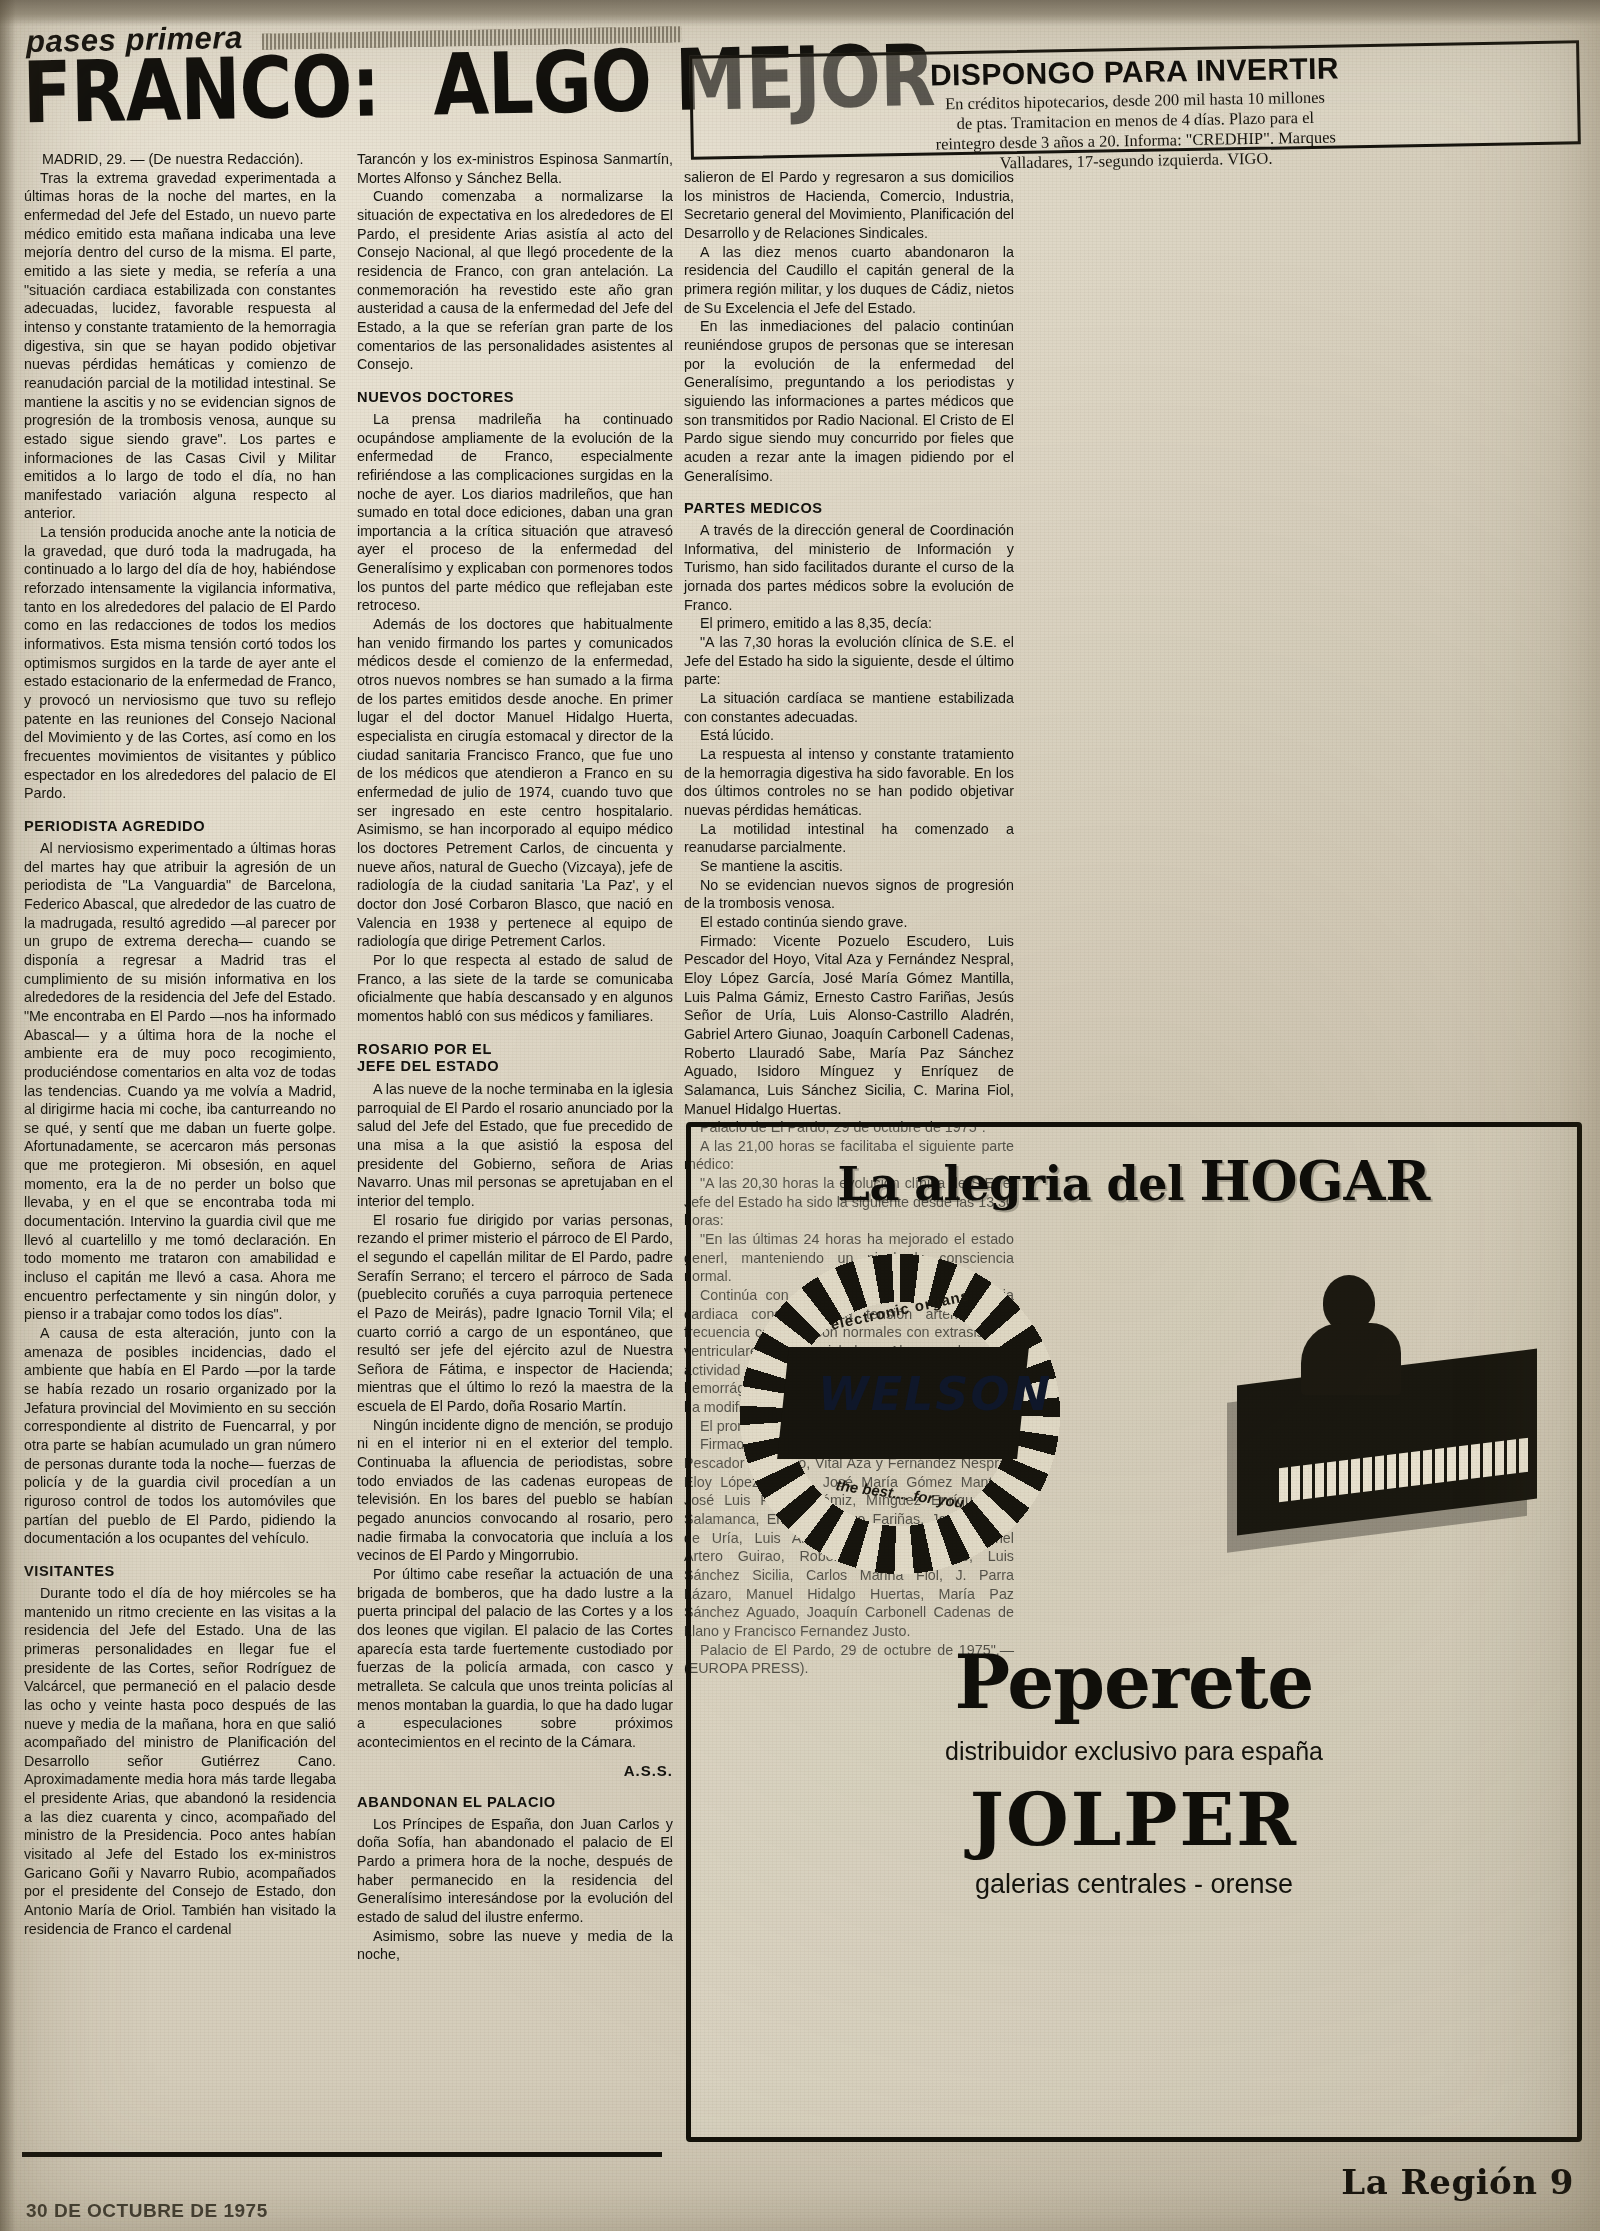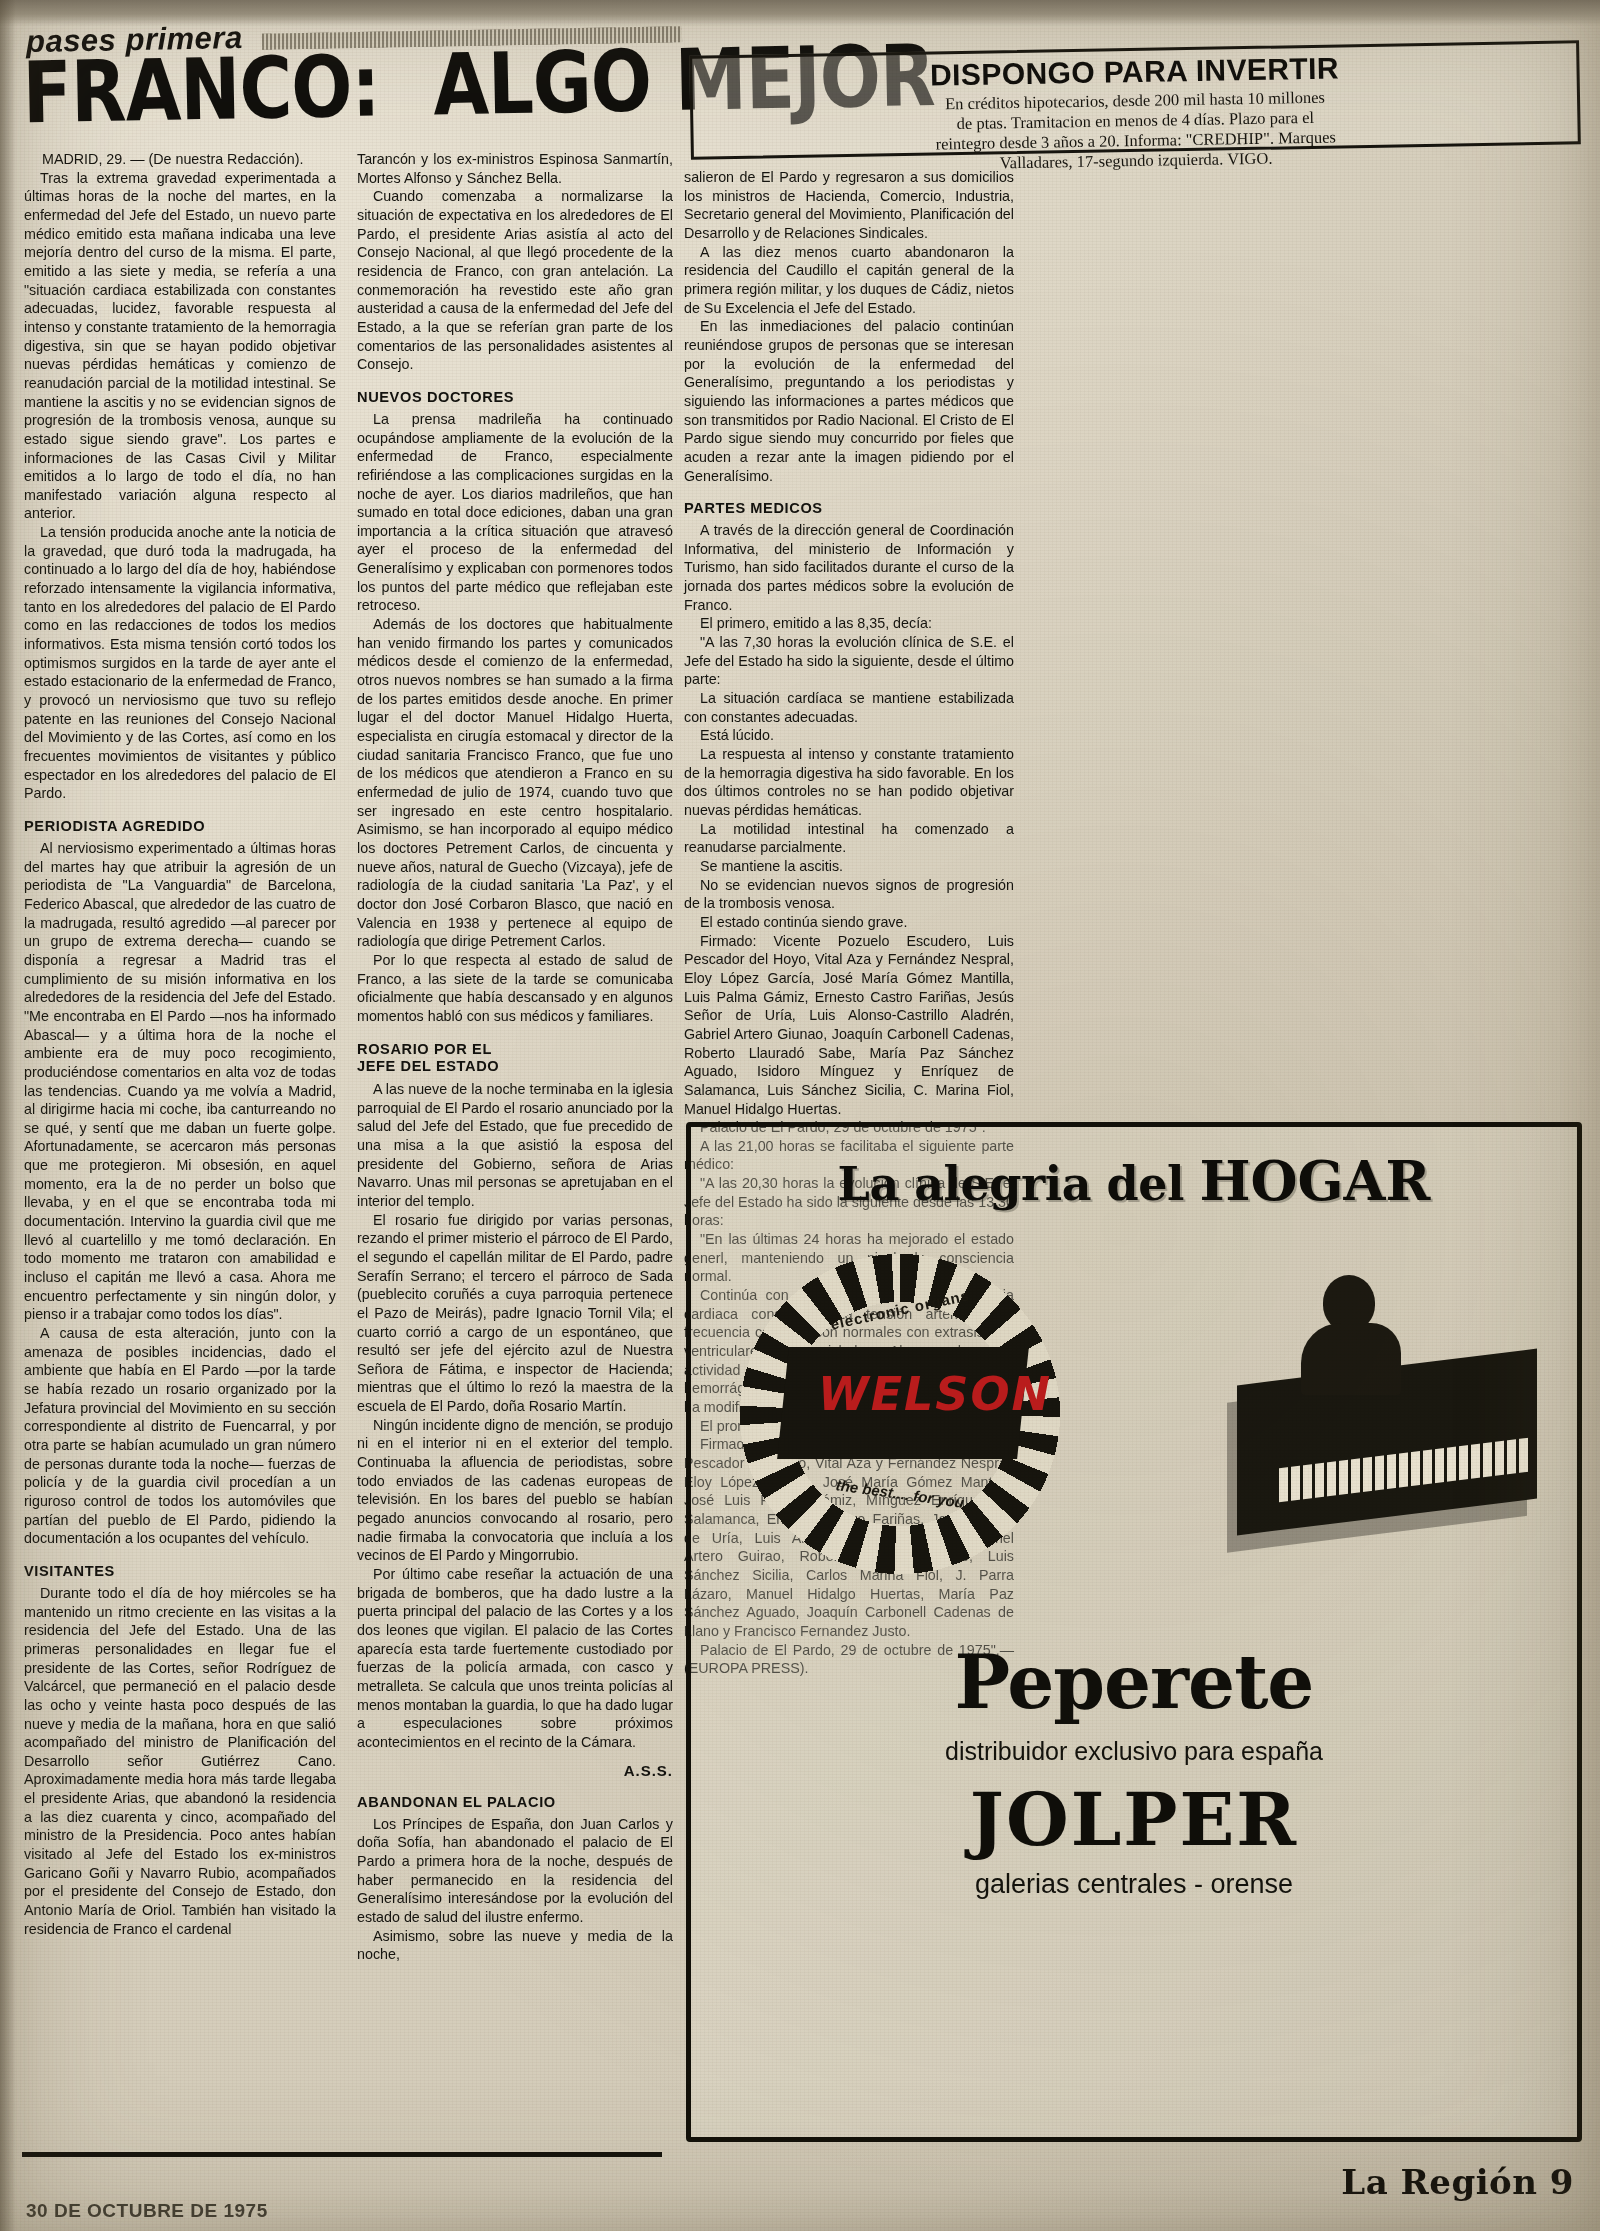--- a/index.html
+++ b/index.html
@@ -143,21 +143,21 @@
     -webkit-mask: radial-gradient(circle, transparent 0 112px, #000 112px 160px, transparent 160px);
             mask: radial-gradient(circle, transparent 0 112px, #000 112px 160px, transparent 160px);
   }
   .welson-plate{
     position:absolute; left:58px; top:108px; width:240px; height:112px;
     background:#17150e; transform:skewX(-6deg);
   }
   .welson-word{
     position:absolute; left:0; right:0; top:128px;
     text-align:center; font-size:46px; font-weight:bold; font-style:italic;
-    color:#b91c1c; letter-spacing:2px; z-index:3;
+    color:#0f172a; letter-spacing:2px; z-index:3;
     font-family:"DejaVu Sans", sans-serif;
   }
   .welson-el{
     position:absolute; left:30px; top:62px; width:290px;
     text-align:center; font-size:15px; font-weight:bold; color:#1a170f;
     transform:rotate(-12deg); letter-spacing:1px; z-index:4;
   }
   .welson-best{
     position:absolute; left:30px; top:246px; width:290px;
     text-align:center; font-size:15px; font-weight:bold; font-style:italic;

